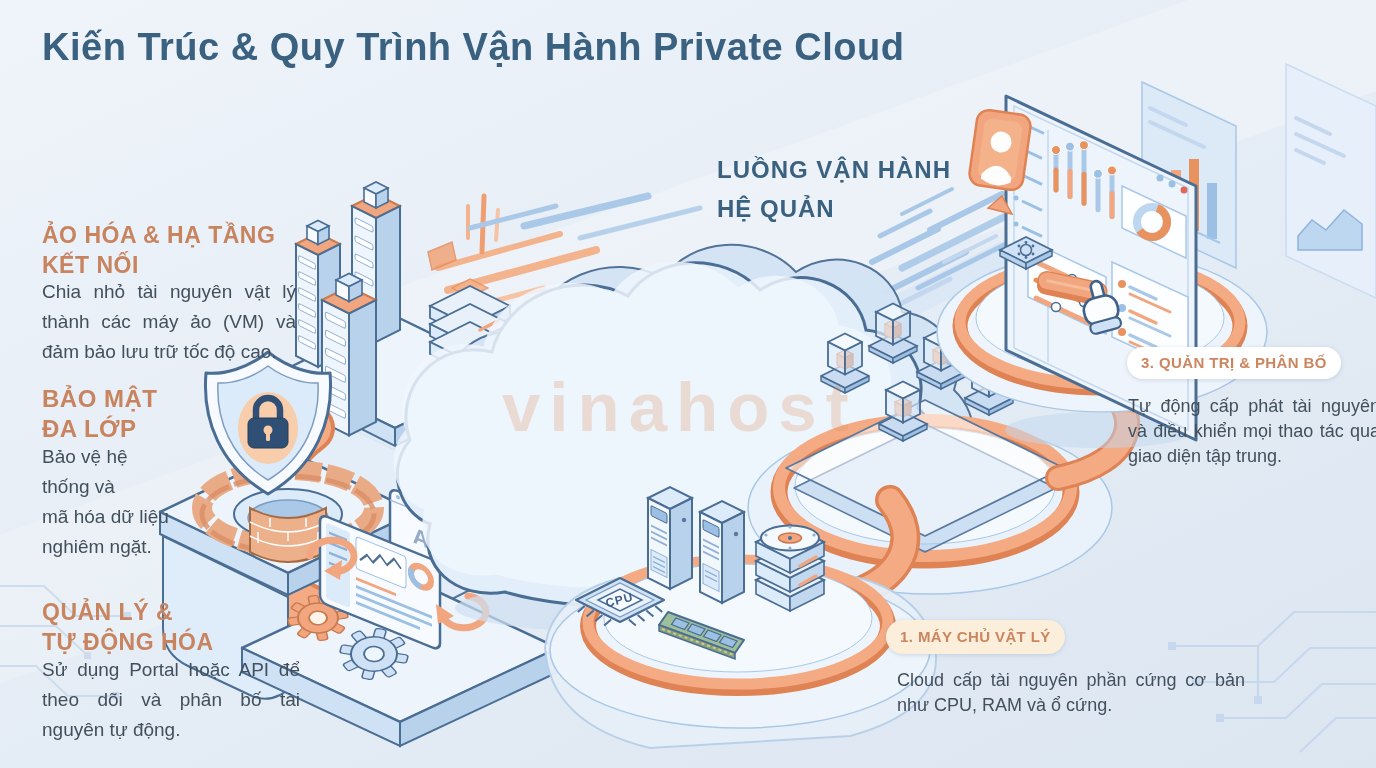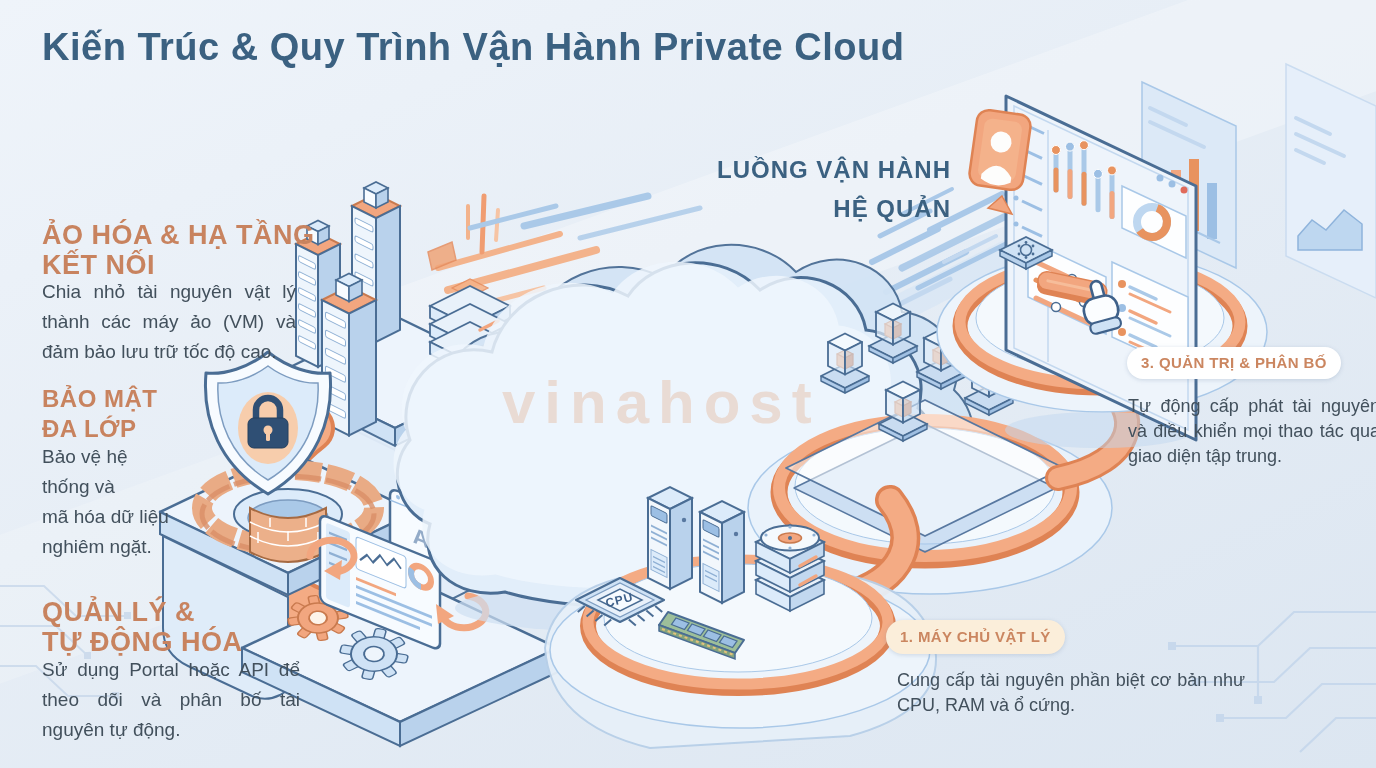--- a/index.html
+++ b/index.html
@@ -2,30 +2,30 @@
 <html><head>
 <meta charset="utf-8">
 <style>
   html,body{margin:0;padding:0;background:#dfe8f1;}
   .canvas{position:relative;width:1376px;height:768px;overflow:hidden;
     background:linear-gradient(155deg,#eff4fa 0%,#e7eef6 40%,#dce6f1 100%);
     font-family:"Liberation Sans",sans-serif;}
   .abs{position:absolute;}
   .title{left:42px;top:26px;font-size:38px;font-weight:bold;color:#3b6181;letter-spacing:.5px;}
   .main-heading{left:45px;top:144px;font-size:26px;font-weight:bold;color:#3b6181;line-height:37px;letter-spacing:.5px;}
-  .flow-heading{left:717px;top:150px;font-size:24px;font-weight:bold;color:#3b6181;line-height:39px;letter-spacing:1px;text-align:right;}
-  .sub-heading{font-size:27px;font-weight:bold;color:#c8835f;line-height:30px;letter-spacing:.5px;}
+  .flow-heading{left:717px;top:150px;font-size:24px;font-weight:bold;color:#3b6181;line-height:39px;letter-spacing:1px;}
+  .sub-heading{font-size:23px;font-weight:bold;color:#c8835f;line-height:30px;letter-spacing:.5px;}
   .body-text{font-size:19px;color:#42505c;line-height:30px;text-align:justify;}
   .pre{white-space:pre-line;text-align:left;}
   .pill{height:32px;line-height:32px;background:#ffffff;border-radius:17px;
     color:#cb8660;font-size:15px;font-weight:bold;letter-spacing:.4px;text-align:center;
     padding:0 14px;box-shadow:0 1px 4px rgba(110,135,170,.28);white-space:nowrap;}
   .pill.cream{background:#fbeeda;height:34px;line-height:34px;font-size:15px;}
   .step-desc{font-size:18px;color:#42505c;line-height:25px;text-align:justify;}
-  .watermark{left:502px;top:368px;font-size:60px;font-weight:bold;color:#e08a54;opacity:.24;
+  .watermark{left:502px;top:368px;font-size:69px;font-weight:bold;color:#e08a54;opacity:.24;
     letter-spacing:9px;pointer-events:none;}
   svg{position:absolute;left:0;top:0;}
 </style>
 </head>
 <body>
 
 <div class="canvas">
 
 <svg width="1376" height="768" viewBox="0 0 1376 768">
 
@@ -595,15 +595,15 @@
 <div class="abs flow-heading">
   <div>LUỒNG VẬN HÀNH</div>
   <div>HỆ QUẢN</div>
 </div>
 
 <div class="abs pill" style="left:1127px;top:347px;">3. QUẢN TRỊ &amp; PHÂN BỐ</div>
 <div class="abs step-desc" style="left:1128px;top:394px;width:252px;">Tự động cấp phát tài nguyên và điều khiển mọi thao tác qua giao diện tập trung.</div>
 
 
 <div class="abs pill cream" style="left:886px;top:620px;">1. MÁY CHỦ VẬT LÝ</div>
-<div class="abs step-desc" style="left:897px;top:668px;width:348px;">Cung cấp tài nguyên phần biệt cơ bản như CPU, RAM và ổ cứng.</div>
+<div class="abs step-desc" style="left:897px;top:668px;width:348px;">Cloud cấp tài nguyên phần cứng cơ bản như CPU, RAM và ổ cứng.</div>
 
 </div>
 
 </body></html>

